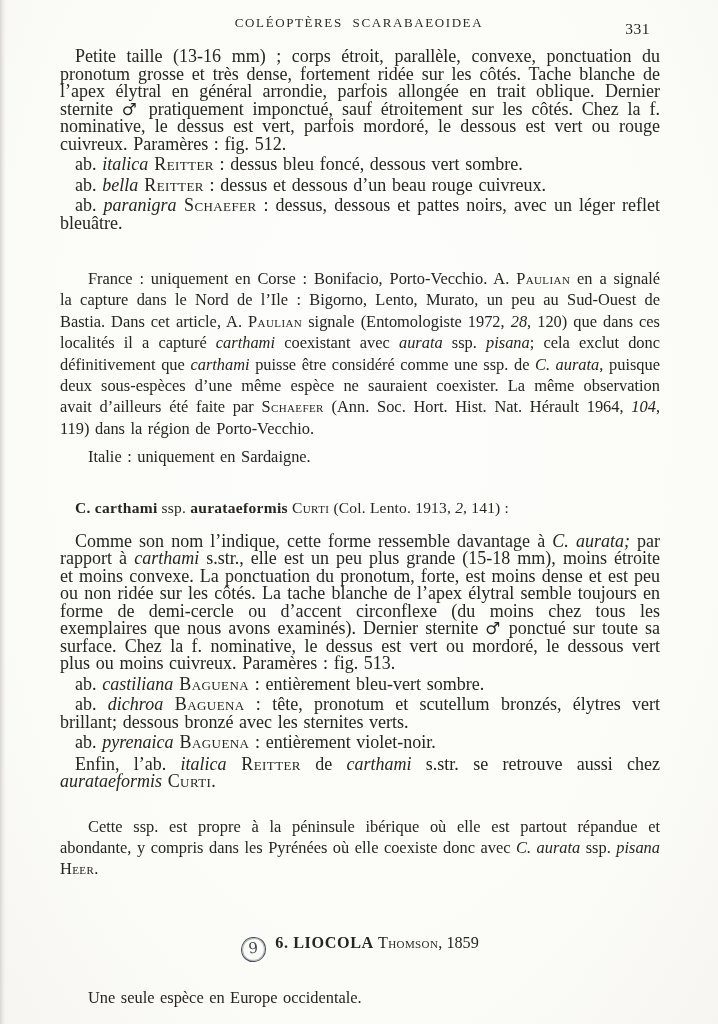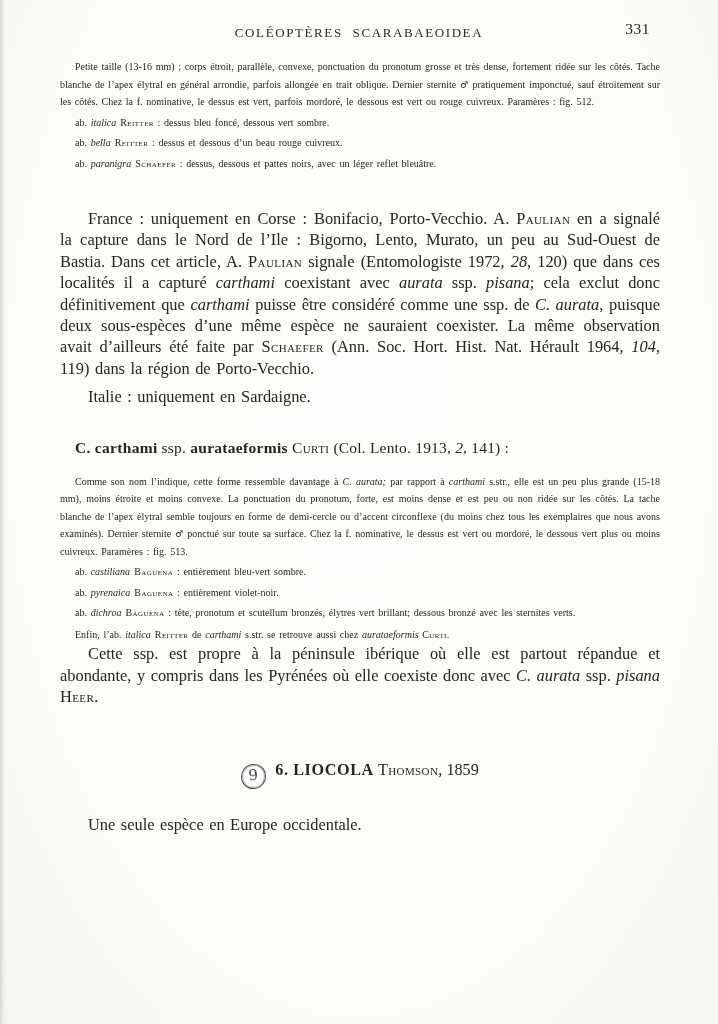--- a/index.html
+++ b/index.html
@@ -11,51 +11,51 @@
     background-image:radial-gradient(ellipse at 50% 40%, #fdfdfb 0%, #fbfbf8 70%, #f6f5f2 100%);
     font-family:"Liberation Serif","DejaVu Serif",serif;
     color:#272520;
     overflow:hidden;
     box-sizing:border-box;
   }
   .scan-edge{
     position:absolute;left:0;top:0;bottom:0;width:6px;
     background:linear-gradient(90deg,#d8d7d3 0,#efeeeb 55%,rgba(252,252,250,0) 100%);
   }
-  .running-header{position:relative;padding-top:23px;text-align:center;}
+  .running-header{position:relative;padding-top:13px;text-align:center;}
   .header-title{
     font-size:13px;letter-spacing:1.6px;word-spacing:5px;
     color:#2b2925;
   }
   .page-number{position:absolute;right:68px;top:20px;font-size:15.5px;letter-spacing:.5px;}
   .content{margin:0 58px 0 60px;}
 
   .species-heading{
     font-size:15.5px;font-weight:normal;letter-spacing:.2px;
     margin:34px 0 0 0;text-indent:15px;
   }
   .species-heading .b{letter-spacing:.3px;}
 
   p{margin:0;}
   .small{
-    font-size:10px;line-height:17.5px;
+    font-size:18px;line-height:17.5px;
     text-align:justify;text-indent:15px;word-spacing:1.2px;
   }
   .large{
     font-size:16.4px;line-height:21.4px;
     text-align:justify;text-indent:28px;word-spacing:1.4px;
   }
   .desc1{margin-top:17px;}
   .ab{margin-top:3px;}
   .france{margin-top:36px;}
   .italie{margin-top:7px;}
   .heading2{margin-top:31px;}
   .desc2{margin-top:16px;}
   .enfin{margin-top:4px;}
-  .cette{}
+  .cette{margin-top:25px;}
 
   .genus-heading{
     margin-top:54px;text-align:center;font-size:16.2px;font-weight:normal;
     text-indent:0;
   }
   .genus-heading .b{letter-spacing:.6px;}
   .genus-intro{margin-top:25px;text-align:left;}
 
   
   .b{font-weight:bold;}
@@ -93,22 +93,22 @@
     <p class="small ab"><span>ab. </span><span class="i">paranigra</span><span class="sc"> Schaefer</span><span> : dessus, dessous et pattes noirs, avec un léger reflet bleuâtre.</span></p>
 
     <p class="large france"><span>France : uniquement en Corse : Bonifacio, Porto-Vecchio. A. </span><span class="sc">Paulian</span><span> en a signalé la capture dans le Nord de l’Ile : Bigorno, Lento, Murato, un peu au Sud-Ouest de Bastia. Dans cet article, A. </span><span class="sc">Paulian</span><span> signale (Entomologiste 1972, </span><span class="i">28</span><span>, 120) que dans ces localités il a capturé </span><span class="i">carthami</span><span> coexistant avec </span><span class="i">aurata</span><span> ssp. </span><span class="i">pisana</span><span>; cela exclut donc définitivement que </span><span class="i">carthami</span><span> puisse être considéré comme une ssp. de </span><span class="i">C. aurata</span><span>, puisque deux sous-espèces d’une même espèce ne sauraient coexister. La même observation avait d’ailleurs été faite par </span><span class="sc">Schaefer</span><span> (Ann. Soc. Hort. Hist. Nat. Hérault 1964, </span><span class="i">104</span><span>, 119) dans la région de Porto-Vecchio.</span></p>
     <p class="large italie"><span>Italie : uniquement en Sardaigne.</span></p>
 
     <h2 class="species-heading heading2"><span class="b">C. carthami</span><span> ssp. </span><span class="b">aurataeformis</span><span> </span><span class="sc">Curti</span><span> (Col. Lento. 1913, </span><span class="i">2</span><span>, 141) :</span></h2>
 
     <p class="small desc2"><span>Comme son nom l’indique, cette forme ressemble davantage à </span><span class="i">C. aurata;</span><span> par rapport à </span><span class="i">carthami</span><span> s.str., elle est un peu plus grande (15-18 mm), moins étroite et moins convexe. La ponctuation du pronotum, forte, est moins dense et est peu ou non ridée sur les côtés. La tache blanche de l’apex élytral semble toujours en forme de demi-cercle ou d’accent circonflexe (du moins chez tous les exemplaires que nous avons examinés). Dernier sternite </span><span class="m">♂</span><span> ponctué sur toute sa surface. Chez la f. nominative, le dessus est vert ou mordoré, le dessous vert plus ou moins cuivreux. Paramères : fig. 513.</span></p>
 
     <p class="small ab"><span>ab. </span><span class="i">castiliana</span><span class="sc"> Baguena</span><span> : entièrement bleu-vert sombre.</span></p>
+    <p class="small ab"><span>ab. </span><span class="i">dichroa</span><span class="sc"> Baguena</span><span> : tête, pronotum et scutellum bronzés, élytres vert brillant; dessous bronzé avec les sternites verts.</span></p>
     <p class="small ab"><span>ab. </span><span class="i">pyrenaica</span><span class="sc"> Baguena</span><span> : entièrement violet-noir.</span></p>
-    <p class="small ab"><span>ab. </span><span class="i">dichroa</span><span class="sc"> Baguena</span><span> : tête, pronotum et scutellum bronzés, élytres vert brillant; dessous bronzé avec les sternites verts.</span></p>
 
     <p class="small ab enfin"><span>Enfin, l’ab. </span><span class="i">italica</span><span class="sc"> Reitter</span><span> de </span><span class="i">carthami</span><span> s.str. se retrouve aussi chez </span><span class="i">aurataeformis</span><span> </span><span class="sc">Curti</span><span>.</span></p>
 
     <p class="large cette"><span>Cette ssp. est propre à la péninsule ibérique où elle est partout répandue et abondante, y compris dans les Pyrénées où elle coexiste donc avec </span><span class="i">C. aurata</span><span> ssp. </span><span class="i">pisana</span><span> </span><span class="sc">Heer</span><span>.</span></p>
 
     <h3 class="genus-heading"><span class="stamp">9</span><span><span class="b">6. LIOCOLA</span><span> </span><span class="sc">Thomson</span><span>, 1859</span></span></h3>
 
     <p class="large genus-intro"><span>Une seule espèce en Europe occidentale.</span></p>
 
   </div>

